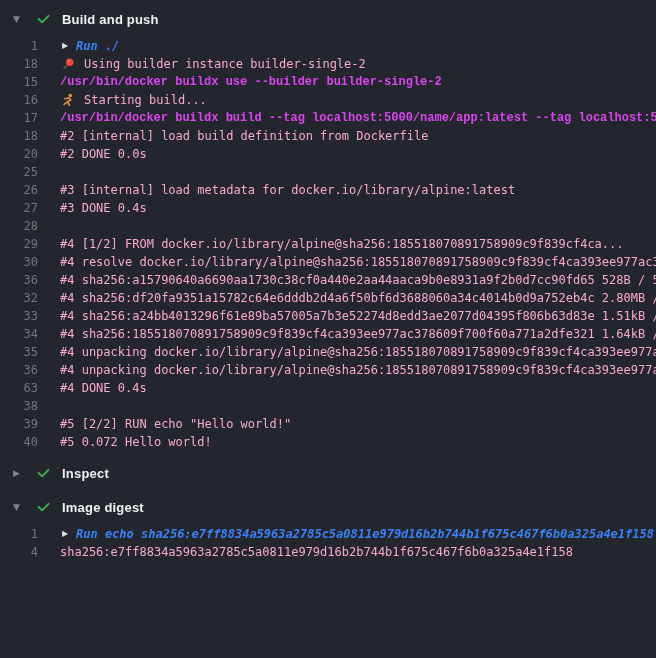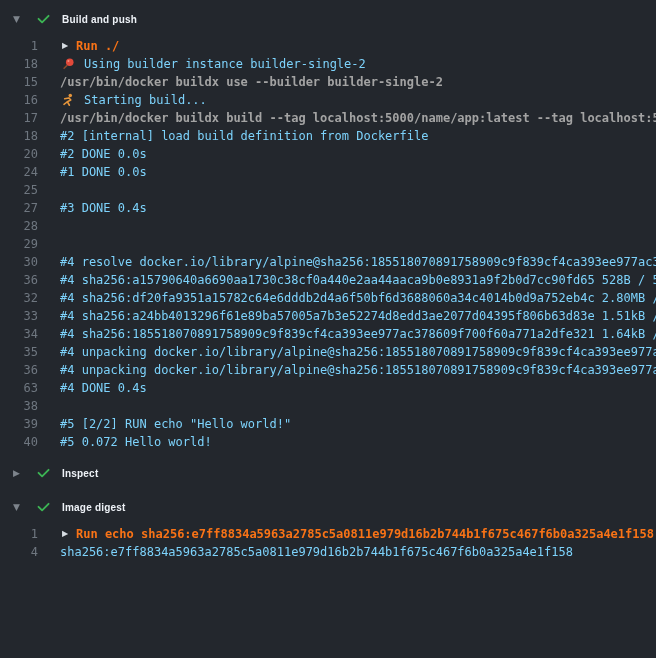--- a/index.html
+++ b/index.html
@@ -13,32 +13,32 @@
     display:flex;align-items:center;height:26px;padding-left:13px;cursor:pointer;
   }
   .section-header + .section-header{margin-top:8px;}
   .caret{
     width:23px;flex:none;font-size:9px;color:#7d848c;
     font-family:"DejaVu Sans",sans-serif;line-height:1;
   }
   .check{width:26px;flex:none;display:inline-flex;align-items:center;}
   .section-title{
     font-family:"Liberation Sans","DejaVu Sans",sans-serif;
-    font-size:10px;font-weight:600;color:#eef2f7;letter-spacing:.2px;
+    font-size:13px;font-weight:600;color:#eef2f7;letter-spacing:.2px;
   }
   .log-block{margin:5px 0 9px;}
   .log-line{display:flex;height:18px;line-height:18px;overflow:hidden;font-size:12px;}
   .line-num{
     width:38px;flex:none;text-align:right;color:#6f7780;cursor:pointer;
     -webkit-user-select:none;user-select:none;
   }
   .line-content{margin-left:22px;display:flex;align-items:center;white-space:pre;min-width:0;}
-  .line-text{white-space:pre;color:#7dd3fc;}
-  .line-text.command{color:#a3a3a3;font-weight:bold;}
-  .line-text.run{color:#f97316;font-weight:600;}
+  .line-text{white-space:pre;color:#f9a8d4;}
+  .line-text.command{color:#d946ef;font-weight:bold;font-family:Liberation Mono, monospace;}
+  .line-text.run{color:#3b82f6;font-weight:600;font-style:italic;}
   .icon{flex:none;display:inline-flex;align-items:center;justify-content:center;}
   .icon.play{
     color:#d7dde3;font-size:8px;width:10px;margin-right:6px;cursor:pointer;
     font-family:"DejaVu Sans",sans-serif;
   }
   .icon.emoji{width:15px;height:15px;margin-right:9px;}
   .icon.emoji svg{display:block;}
 </style>
 </head>
 <body>
@@ -84,37 +84,38 @@
       </div>
       <div class="log-line">
         <span class="line-num">18</span>
         <div class="line-content"><span class="line-text plain">#2 [internal] load build definition from Dockerfile</span></div>
       </div>
       <div class="log-line">
         <span class="line-num">20</span>
         <div class="line-content"><span class="line-text plain">#2 DONE 0.0s</span></div>
       </div>
       <div class="log-line">
-        <span class="line-num">24</span>
-        <div class="line-content"><span class="line-text plain">#1 DONE 0.0s</span></div>
+        <span class="line-num">25</span>
+        <div class="line-content"><span class="line-text plain"></span></div>
       </div>
       <div class="log-line">
-        <span class="line-num">25</span>
-        <div class="line-content"><span class="line-text plain"></span></div>
+        <span class="line-num">26</span>
+        <div class="line-content"><span class="line-text plain">#3 [internal] load metadata for docker.io/library/alpine:latest</span></div>
       </div>
       <div class="log-line">
         <span class="line-num">27</span>
         <div class="line-content"><span class="line-text plain">#3 DONE 0.4s</span></div>
       </div>
       <div class="log-line">
         <span class="line-num">28</span>
         <div class="line-content"><span class="line-text plain"></span></div>
       </div>
       <div class="log-line">
         <span class="line-num">29</span>
+        <div class="line-content"><span class="line-text plain">#4 [1/2] FROM docker.io/library/alpine@sha256:185518070891758909c9f839cf4ca...</span></div>
       </div>
       <div class="log-line">
         <span class="line-num">30</span>
         <div class="line-content"><span class="line-text plain">#4 resolve docker.io/library/alpine@sha256:185518070891758909c9f839cf4ca393ee977ac378609f700f60a771a2dfe321</span></div>
       </div>
       <div class="log-line">
         <span class="line-num">36</span>
         <div class="line-content"><span class="line-text plain">#4 sha256:a15790640a6690aa1730c38cf0a440e2aa44aaca9b0e8931a9f2b0d7cc90fd65 528B / 528B</span></div>
       </div>
       <div class="log-line">

